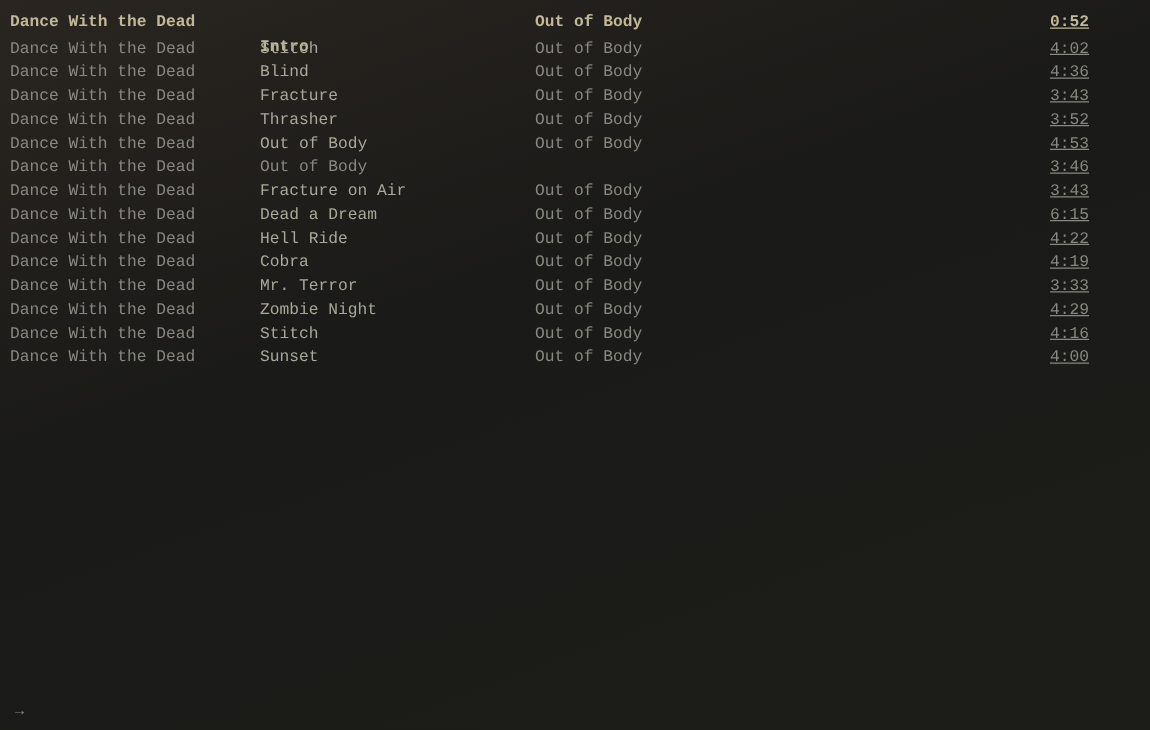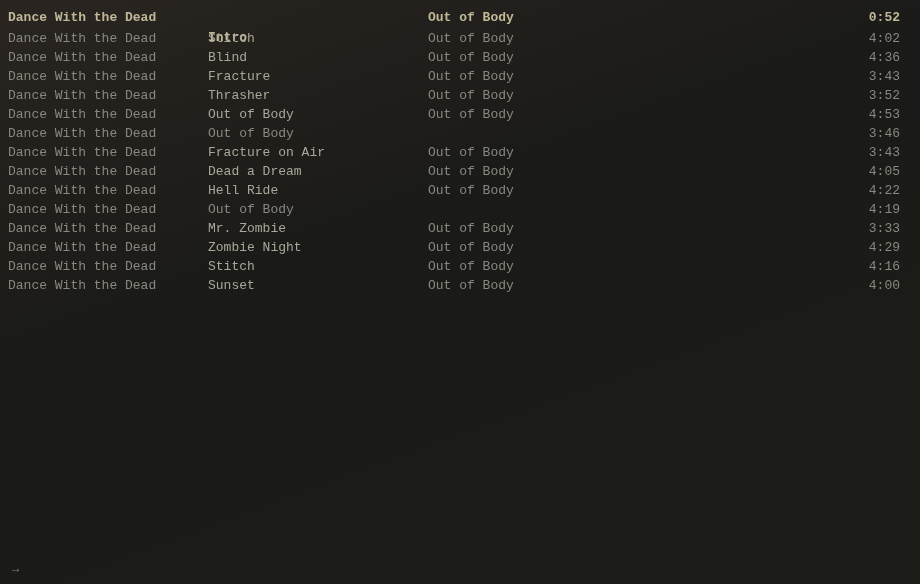--- a/index.html
+++ b/index.html
@@ -57,23 +57,24 @@
 
     .col-album {
       flex: 1;
       color: #888880;
       white-space: nowrap;
       overflow: hidden;
     }
 
     .col-duration {
       width: 60px;
-      text-align: right;
+      text-align: left;
       color: #888880;
       white-space: nowrap;
+      text-decoration: underline;
     }
 
     .header .col-artist {
       color: #c0b898;
     }
 
     .header .col-title {
       color: #c0b898;
       margin-top: 39px;
     }
@@ -143,36 +144,37 @@
     <div class="track-row">
       <div class="col-artist">Dance With the Dead</div>
       <div class="col-title">Fracture on Air</div>
       <div class="col-album">Out of Body</div>
       <div class="col-duration">3:43</div>
     </div>
     <div class="track-row">
       <div class="col-artist">Dance With the Dead</div>
       <div class="col-title">Dead a Dream</div>
       <div class="col-album">Out of Body</div>
-      <div class="col-duration">4:05</div>
+      <div class="col-duration">6:15</div>
     </div>
     <div class="track-row">
       <div class="col-artist">Dance With the Dead</div>
       <div class="col-title">Hell Ride</div>
       <div class="col-album">Out of Body</div>
       <div class="col-duration">4:22</div>
     </div>
     <div class="track-row">
       <div class="col-artist">Dance With the Dead</div>
+      <div class="col-title">Cobra</div>
       <div class="col-album">Out of Body</div>
       <div class="col-duration">4:19</div>
     </div>
     <div class="track-row">
       <div class="col-artist">Dance With the Dead</div>
-      <div class="col-title">Mr. Zombie</div>
+      <div class="col-title">Mr. Terror</div>
       <div class="col-album">Out of Body</div>
       <div class="col-duration">3:33</div>
     </div>
     <div class="track-row">
       <div class="col-artist">Dance With the Dead</div>
       <div class="col-title">Zombie Night</div>
       <div class="col-album">Out of Body</div>
       <div class="col-duration">4:29</div>
     </div>
     <div class="track-row">

